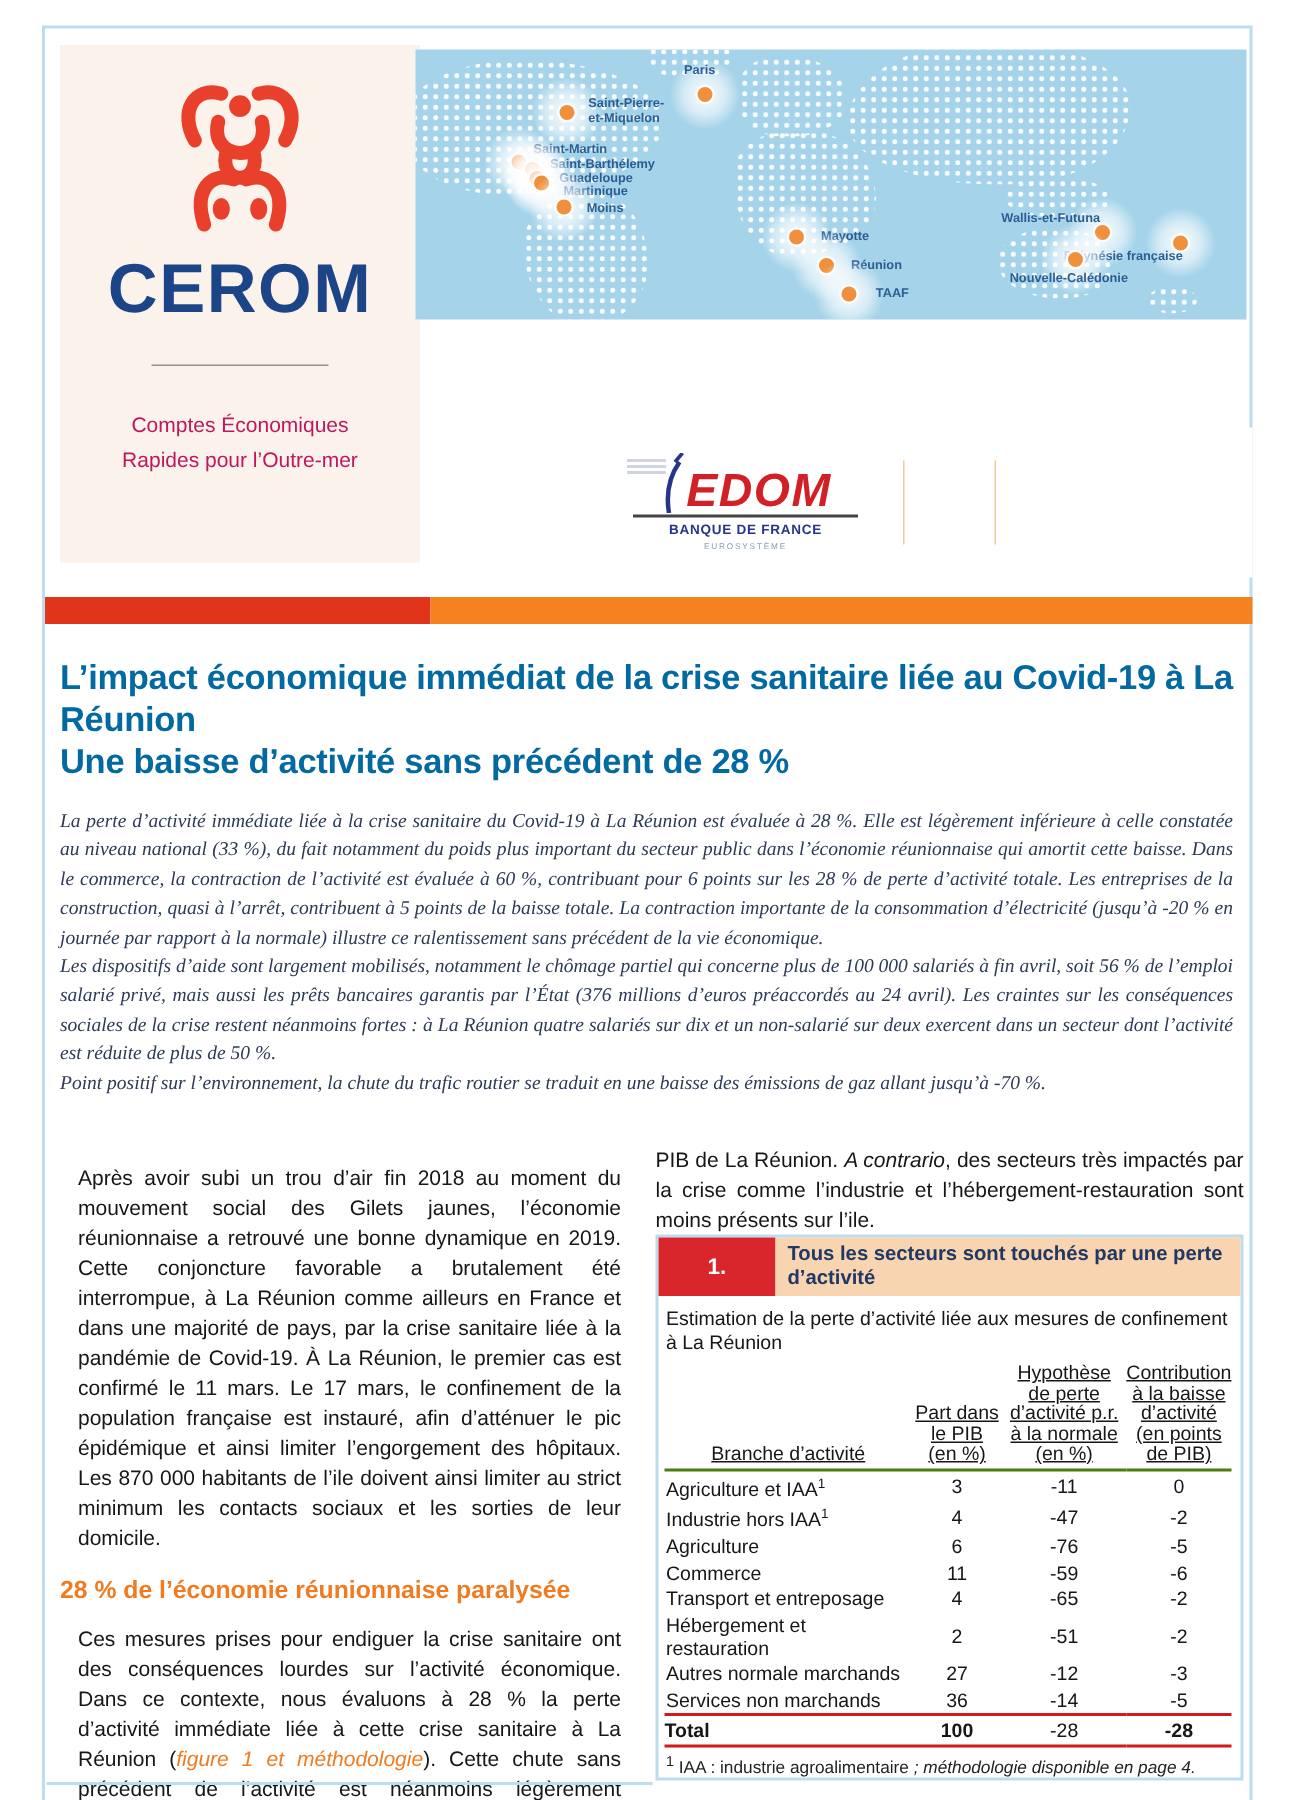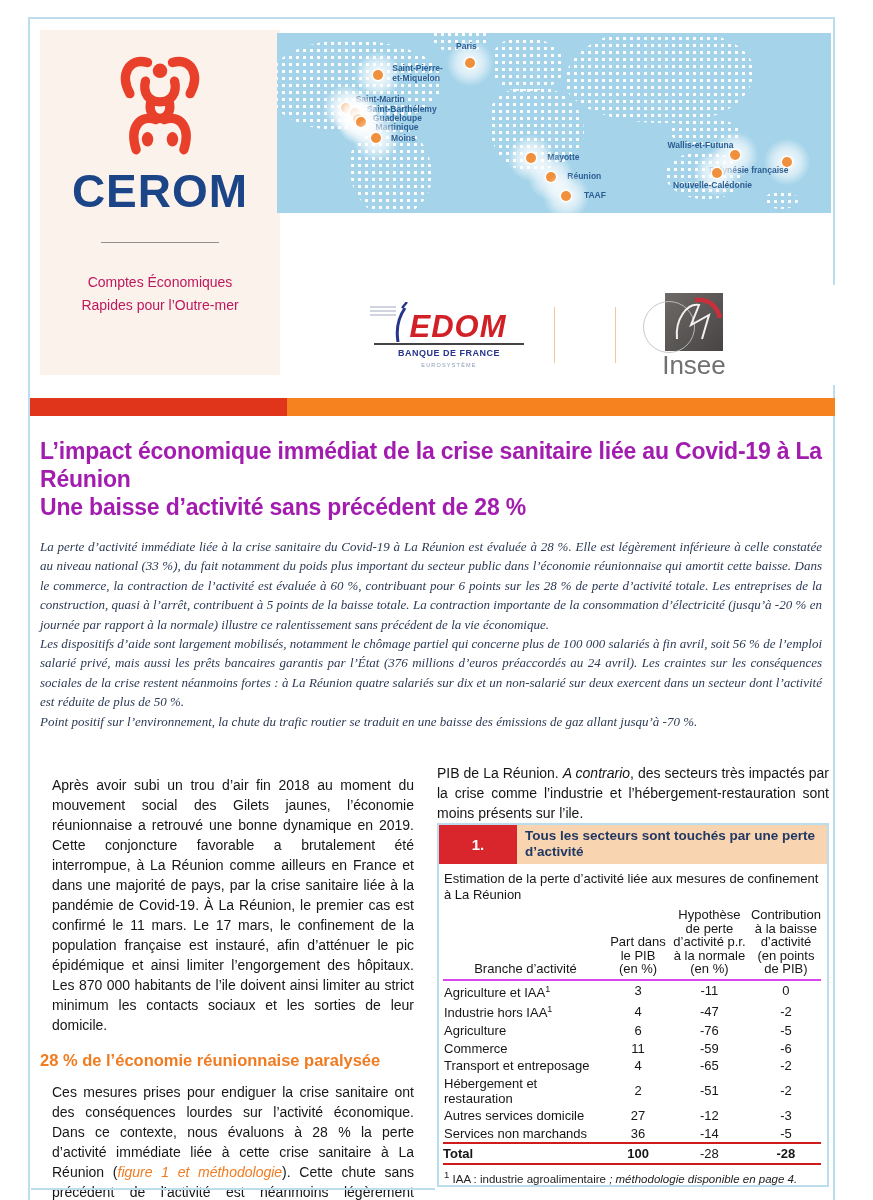--- a/index.html
+++ b/index.html
@@ -54,39 +54,39 @@
   .afd-name{font-size:30px;font-weight:bold;color:#2b2e6e;line-height:26px;}
   .afd-sub{font-size:6.5px;font-weight:bold;color:#c0392b;letter-spacing:.4px;line-height:8px;}
   .insee{text-align:center;position:relative;width:96px;}
   .insee-sq{width:58px;height:58px;margin:0 auto;background:linear-gradient(135deg,#6e6a68,#474443);position:relative;overflow:visible;}
   .insee-circle{position:absolute;left:-22px;top:8px;width:50px;height:50px;border:1.5px solid rgba(190,195,200,.9);border-radius:50%;}
   .insee-name{font-size:26px;color:#707070;line-height:26px;margin-top:1px;}
   
   .bar-red{left:30px;top:398px;width:257px;height:18px;background:#e0351b;}
   .bar-orange{left:287px;top:398px;width:548px;height:18px;background:#f5821f;}
   
-  .doc-title{left:40px;top:437px;width:785px;font-size:23px;font-weight:bold;color:#a21caf;line-height:28px;letter-spacing:-0.2px;}
+  .doc-title{left:40px;top:437px;width:785px;font-size:23px;font-weight:bold;color:#0369a1;line-height:28px;letter-spacing:-0.2px;}
   
   .intro{left:40px;top:537px;width:782px;font-style:italic;font-size:13px;line-height:19.4px;color:#2c3a55;text-align:justify;font-family:Liberation Serif, serif;}
   .intro p{margin:0;}
   
   .col-left{left:40px;top:763px;width:386px;font-size:14px;line-height:20px;text-align:justify;color:#161616;}
   .col-left p{margin:12px;}
   .section-heading{font-size:16.5px;font-weight:bold;color:#f07b21;margin:15px 0 10px;text-align:left;}
   .col-right-p{left:437px;top:763px;width:392px;font-size:14px;line-height:20px;text-align:justify;color:#161616;}
   .figref{color:#f07b21;font-style:italic;cursor:pointer;}
   
   .figure-box{left:437px;top:823px;width:392px;height:364px;border:2px solid #bcdded;background:#fff;box-sizing:border-box;}
   .fig-strip{display:flex;}
   .fig-num{width:78px;background:#d8262c;color:#fff;font-weight:bold;font-size:15px;display:flex;align-items:center;justify-content:center;}
   .fig-title{flex:1;background:#f9d4b0;color:#1f3864;font-weight:bold;font-size:13.5px;line-height:16px;padding:3px 8px 4px;}
   .fig-caption{font-size:13px;line-height:16px;color:#161616;padding:7px 8px 0 5px;}
   table.fig{border-collapse:collapse;width:calc(100% - 10px);margin:3px 6px 0 4px;font-size:13px;color:#161616;}
   table.fig th{font-weight:normal;vertical-align:bottom;text-align:center;line-height:13.5px;
-    padding:2px 0 3px;white-space:pre-line;border-bottom:2px solid #d946ef;}
+    padding:2px 0 3px;white-space:pre-line;border-bottom:2px solid #4d7c0f;text-decoration:underline;}
   table.fig td{padding:1px 0 1.5px;text-align:center;line-height:15px;}
   table.fig td.lbl{text-align:left;padding-left:1px;}
   table.fig th:nth-child(1){width:44%;} table.fig th:nth-child(2){width:16%;}
   table.fig th:nth-child(3){width:22%;} table.fig th:nth-child(4){width:18%;}
   table.fig tr.total td{border-top:2px solid #cf1b1b;border-bottom:2px solid #cf1b1b;padding:2px 0;}
   table.fig sup{font-size:9px;}
   .fig-notes{padding:3px 8px 0 5px;font-size:11.5px;line-height:13.5px;color:#222;}
   .fig-notes .note{margin:0;}
   .cut-line{left:31px;top:1188px;width:404px;height:2px;background:#bcdded;}
 </style>
@@ -187,30 +187,20 @@
           <path d="M15 0 L10 6" fill="none" stroke="#27348b" stroke-width="2.4"></path>
         </svg>
         <span class="iedom-name">EDOM</span>
       </div>
       <div class="iedom-rule"></div>
       <div class="iedom-bdf">BANQUE DE FRANCE</div>
       <div class="iedom-euro">EUROSYSTÈME</div>
     </div>
     <div class="logo-sep"></div>
     <div class="logo-sep"></div>
-    <div class="insee">
-      <div class="insee-sq">
-        <div class="insee-circle"></div>
-        <svg width="58" height="58" viewBox="0 0 58 58" style="position:absolute;left:0;top:0;">
-          <path d="M12 46 C10 26 22 10 34 12 L26 32 L44 22 L37 46" fill="none" stroke="#f2f2f2" stroke-width="2"></path>
-          <path d="M30 7 C43 5 52 13 55 25" fill="none" stroke="#c9303c" stroke-width="4.5"></path>
-        </svg>
-      </div>
-      <div class="insee-name">Insee</div>
-    </div>
   </div>
 
   <div class="abs bar-red"></div>
   <div class="abs bar-orange"></div>
 
   <div class="abs doc-title">
     <div>L’impact économique immédiat de la crise sanitaire liée au Covid-19 à La Réunion</div>
     <div>Une baisse d’activité sans précédent de 28 %</div>
   </div>
 
@@ -284,21 +274,21 @@
             <td>-65</td>
             <td>-2</td>
           </tr>
           <tr>
             <td class="lbl">Hébergement et restauration</td>
             <td>2</td>
             <td>-51</td>
             <td>-2</td>
           </tr>
           <tr>
-            <td class="lbl">Autres services domicile</td>
+            <td class="lbl">Autres normale marchands</td>
             <td>27</td>
             <td>-12</td>
             <td>-3</td>
           </tr>
           <tr>
             <td class="lbl">Services non marchands</td>
             <td>36</td>
             <td>-14</td>
             <td>-5</td>
           </tr>

